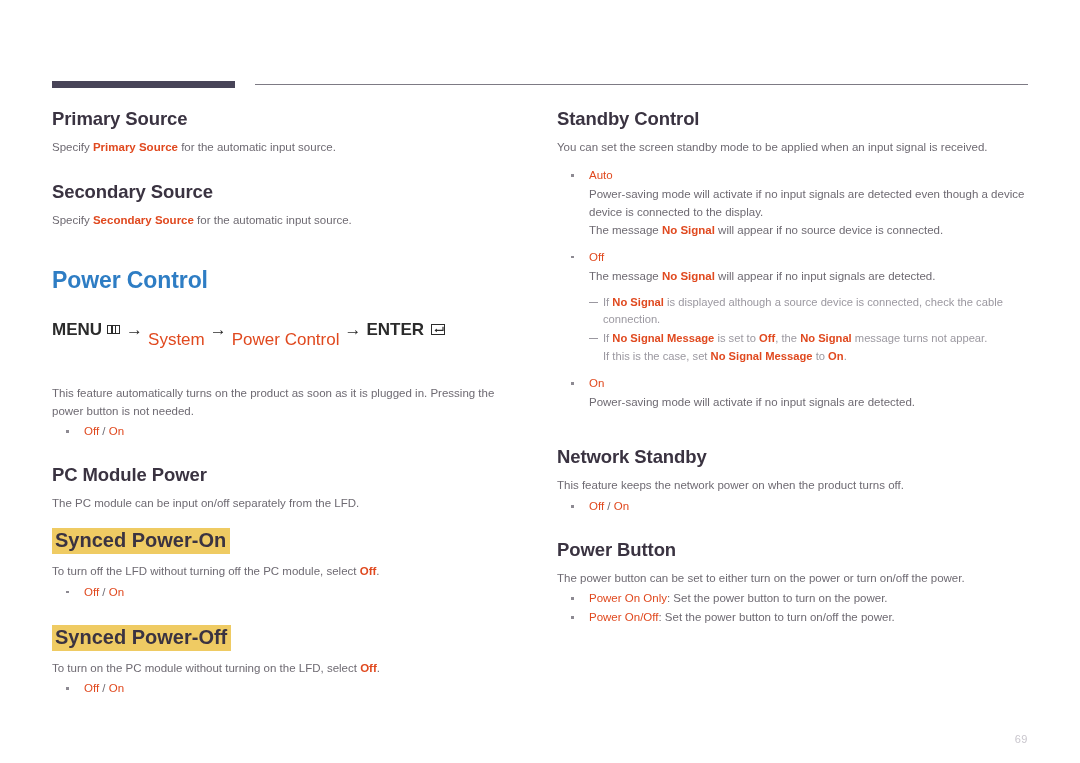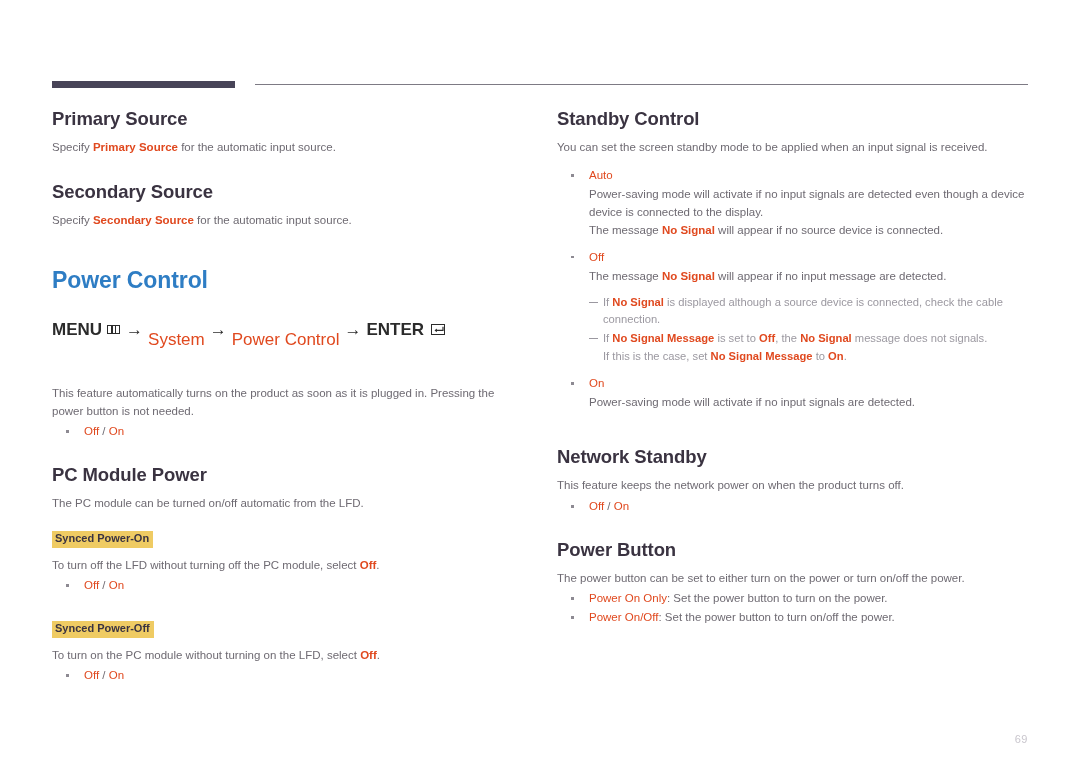--- a/index.html
+++ b/index.html
@@ -57,21 +57,21 @@
     margin: 0 0 9px 0;
     letter-spacing: -0.1px;
   }
   h2.sec.big {
     font-size: 23px;
     color: #2e7dc4;
     margin: 0 0 15px 0;
   }
   h3.hl {
     display: inline-block;
-    font-size: 11px;
+    font-size: 20px;
     font-weight: bold;
     color: #3a3341;
     background: #efcb63;
     margin: 0 0 9px 0;
     padding: 2px 4px 3px 3px;
     line-height: 1.05;
   }
 
   .spacer-lg { height: 34px; }
   .spacer-md { height: 22px; }
@@ -251,21 +251,21 @@
     
     <p class="body">This feature automatically turns on the product as soon as it is plugged in. Pressing the power button is not needed.</p>
     <ul class="bl">
       <li><span class="sq"></span><span class="opt">Off</span><span class="slash"> / </span><span class="opt">On</span></li>
     </ul>
 
     <div class="spacer-md"></div>
 
     
     <h2 class="sec">PC Module Power</h2>
-    <p class="body">The PC module can be turned on/off automatic from the LFD.</p>
+    <p class="body">The PC module can be input on/off separately from the LFD.</p>
 
     <div class="spacer-sm"></div>
 
     
     <h3 class="hl">Synced Power-On</h3>
     <p class="body"><span>To turn off the LFD without turning off the PC module, select </span><span class="term">Off</span><span>.</span></p>
     <ul class="bl">
       <li><span class="sq"></span><span class="opt">Off</span><span class="slash"> / </span><span class="opt">On</span></li>
     </ul>
 
@@ -294,28 +294,28 @@
       <p>Power-saving mode will activate if no input signals are detected even though a device device is connected to the display.</p>
       <p><span>The message </span><span class="term">No Signal</span><span> will appear if no source device is connected.</span></p>
     </div>
 
     <div class="spacer-xs"></div>
 
     <ul class="bl">
       <li><span class="sq"></span><span class="opt">Off</span></li>
     </ul>
     <div class="sub">
-      <p><span>The message </span><span class="term">No Signal</span><span> will appear if no input message are detected.</span></p>
+      <p><span>The message </span><span class="term">No Signal</span><span> will appear if no input signals are detected.</span></p>
     </div>
 
     <div class="spacer-xs"></div>
 
     <p class="dashnote"><span class="dash"></span><span>If </span><span class="term">No Signal</span><span> is displayed although a source device is connected, check the cable connection.</span></p>
 
-    <p class="dashnote"><span class="dash"></span><span>If </span><span class="term">No Signal Message</span><span> is set to </span><span class="term">Off</span><span>, the </span><span class="term">No Signal</span><span> message does not signals.</span></p>
+    <p class="dashnote"><span class="dash"></span><span>If </span><span class="term">No Signal Message</span><span> is set to </span><span class="term">Off</span><span>, the </span><span class="term">No Signal</span><span> message turns not appear.</span></p>
 
     <p class="dashnote cont"><span>If this is the case, set </span><span class="term">No Signal Message</span><span> to </span><span class="term">On</span><span>.</span></p>
 
     <div class="spacer-xs"></div>
 
     <ul class="bl">
       <li><span class="sq"></span><span class="opt">On</span></li>
     </ul>
     <div class="sub">
       <p>Power-saving mode will activate if no input signals are detected.</p>

